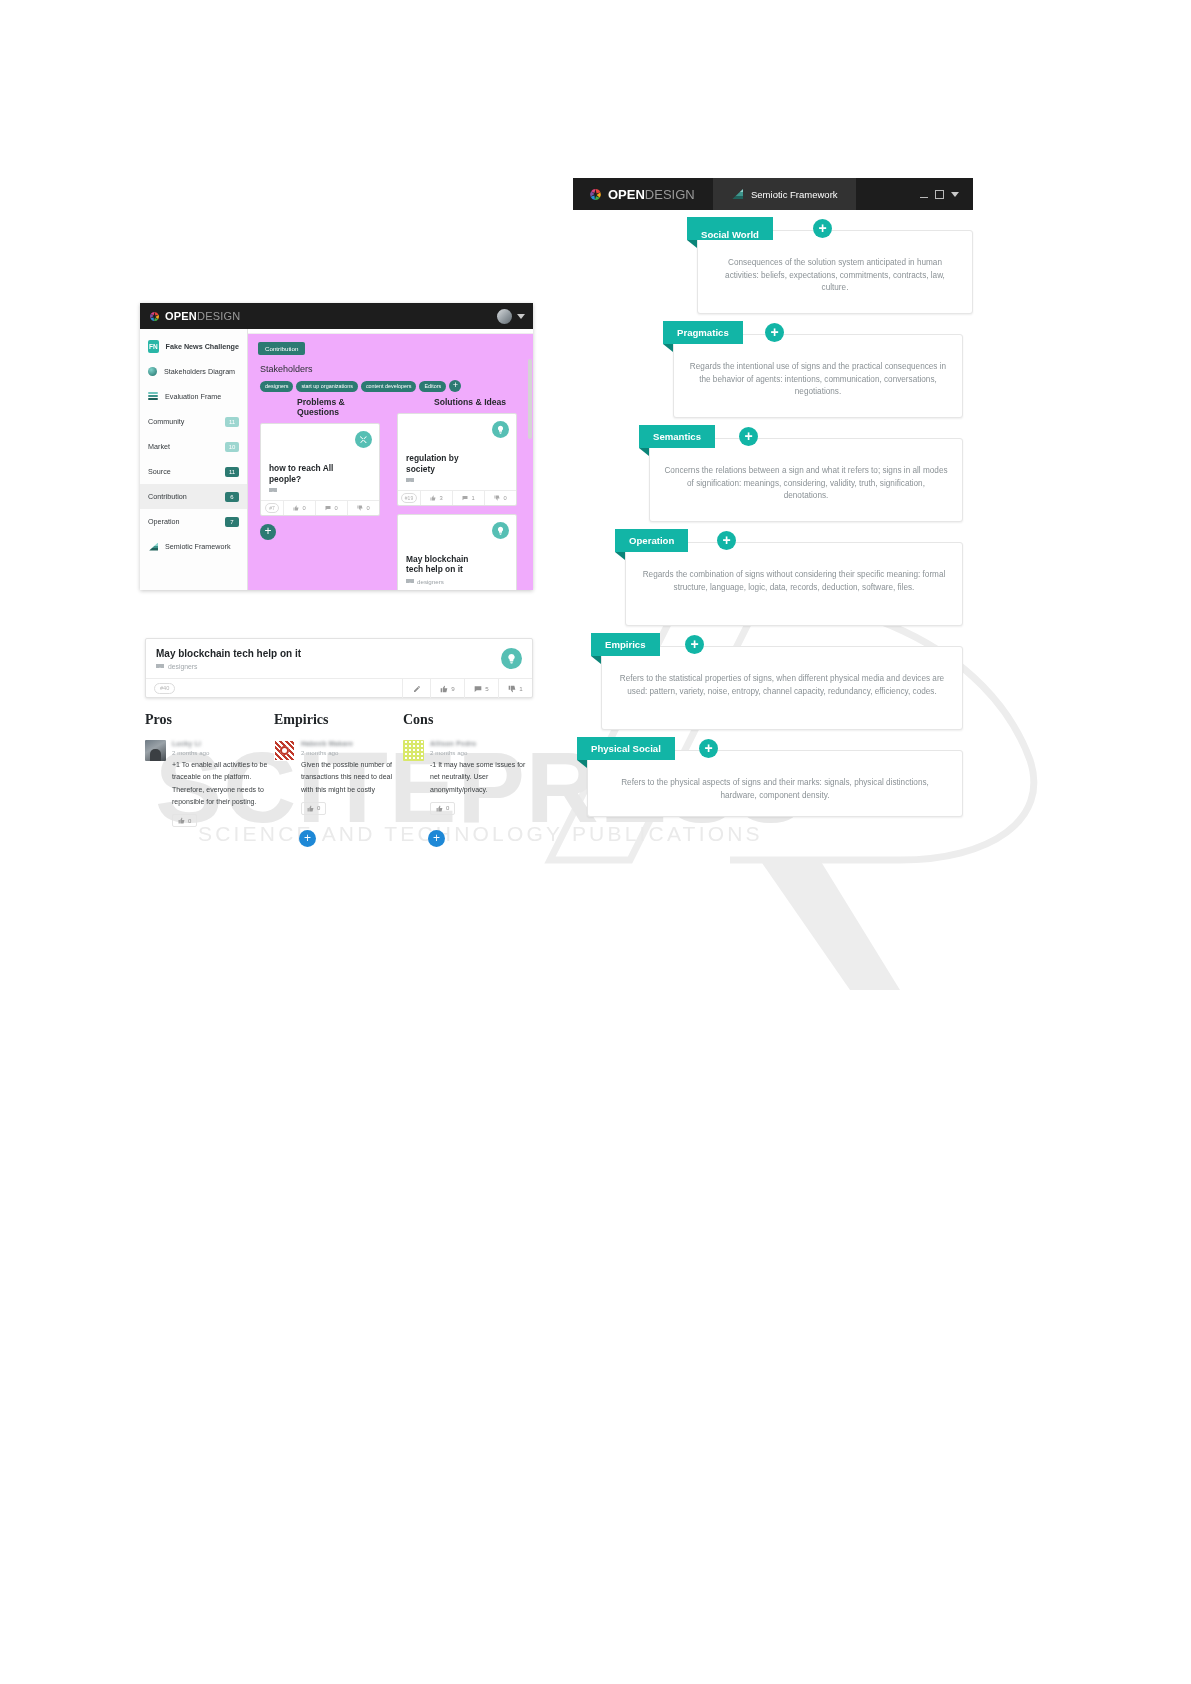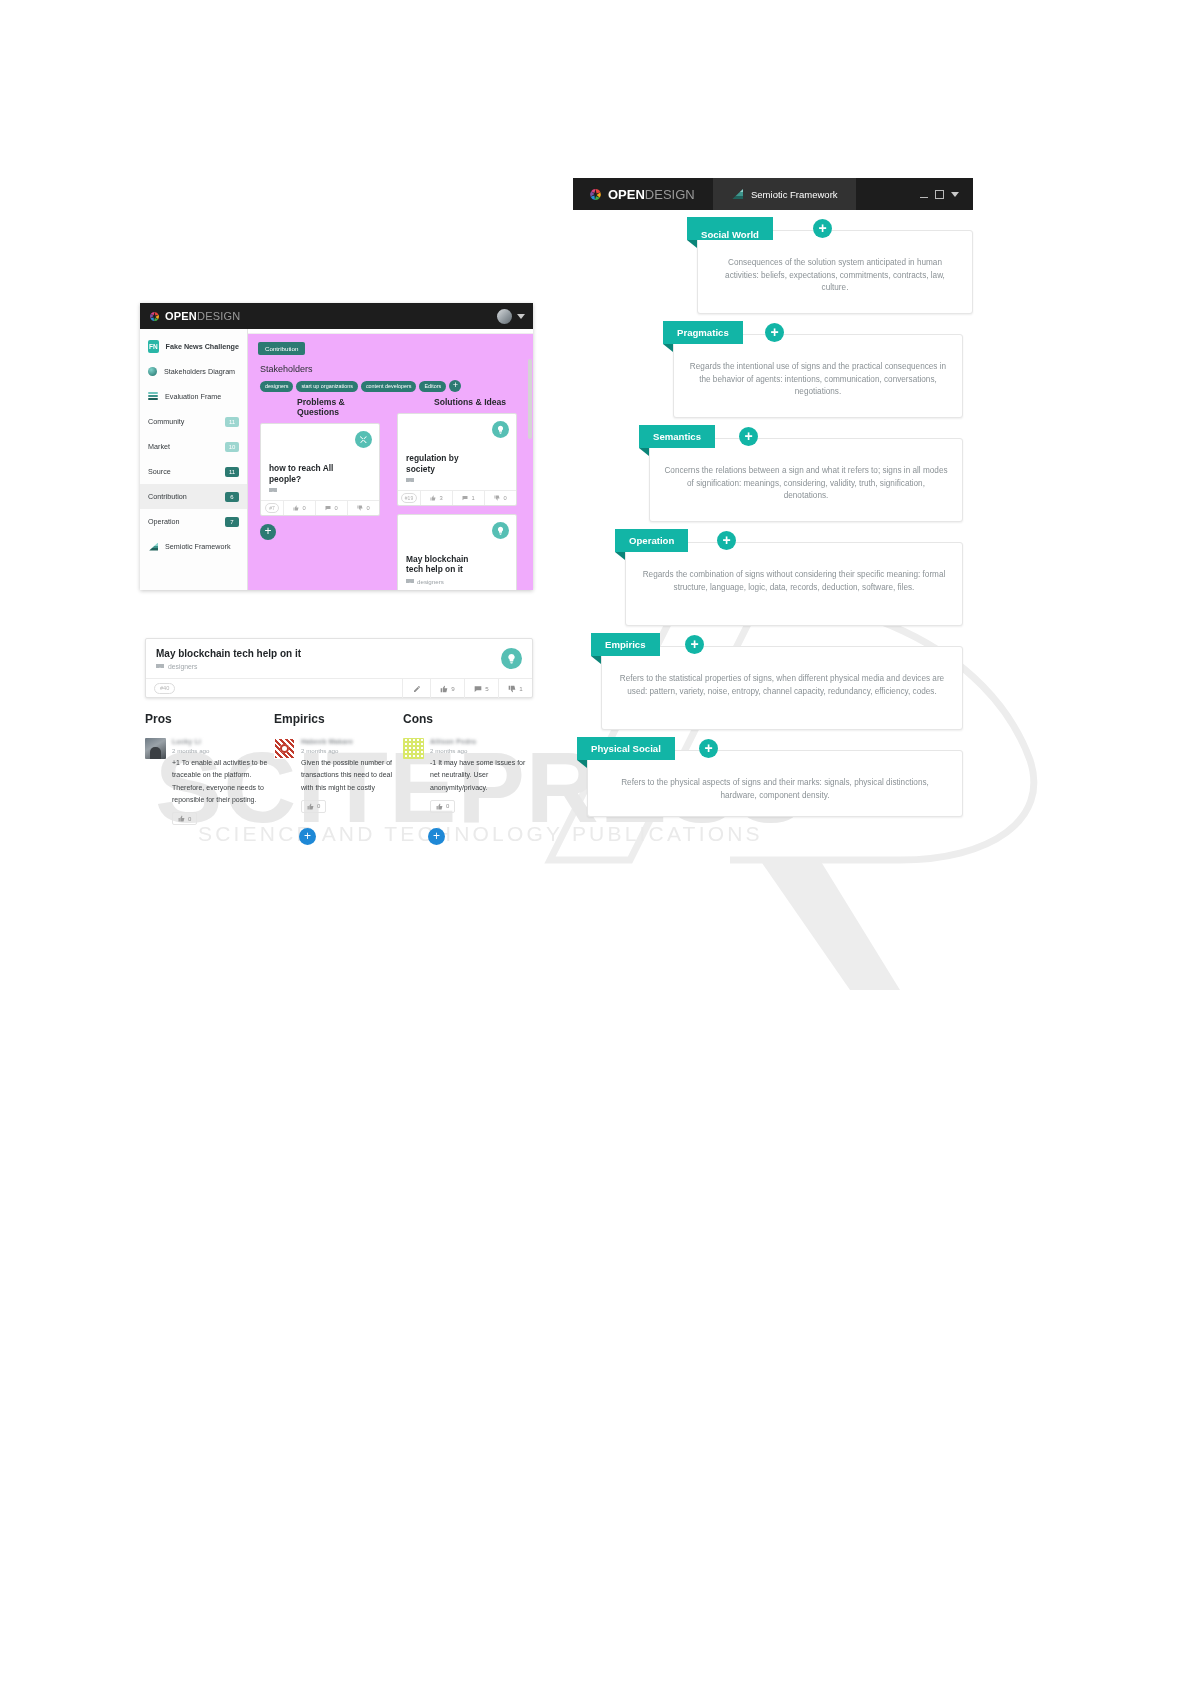--- a/index.html
+++ b/index.html
@@ -206,21 +206,21 @@
   .df-actions { position: absolute; right: 0; top: 0; height: 19px; display: flex; }
   .df-btn {
     width: 34px; border-left: 1px solid #ececec; display: flex;
     align-items: center; justify-content: center; gap: 3px;
     font-size: 6.2px; color: #8f8f8f;
   }
   .df-btn.edit { width: 28px; }
 
   .votecols { display: flex; margin-top: 14px; }
   .votecol { width: 129px; position: relative; }
-  .votecol-head { font-size: 12px; font-weight: bold; color: #222629; margin-bottom: 12px; }
+  .votecol-head { font-size: 14px; font-weight: bold; color: #222629; margin-bottom: 12px; font-family: Liberation Serif, serif; }
   .comment { display: flex; gap: 6px; }
   .cmt-avatar { width: 21px; height: 21px; flex: 0 0 21px; border-radius: 1px; }
   .cmt-av-photo {
     background: linear-gradient(150deg,#6e7a84 0%,#9aa2a8 40%,#454b50 100%);
     position: relative; overflow: hidden;
   }
   .cmt-av-photo::after{
     content:""; position:absolute; left:5px; top:9px; width:11px; height:12px;
     background:#3b3f43; border-radius:5px 5px 0 0;
   }

